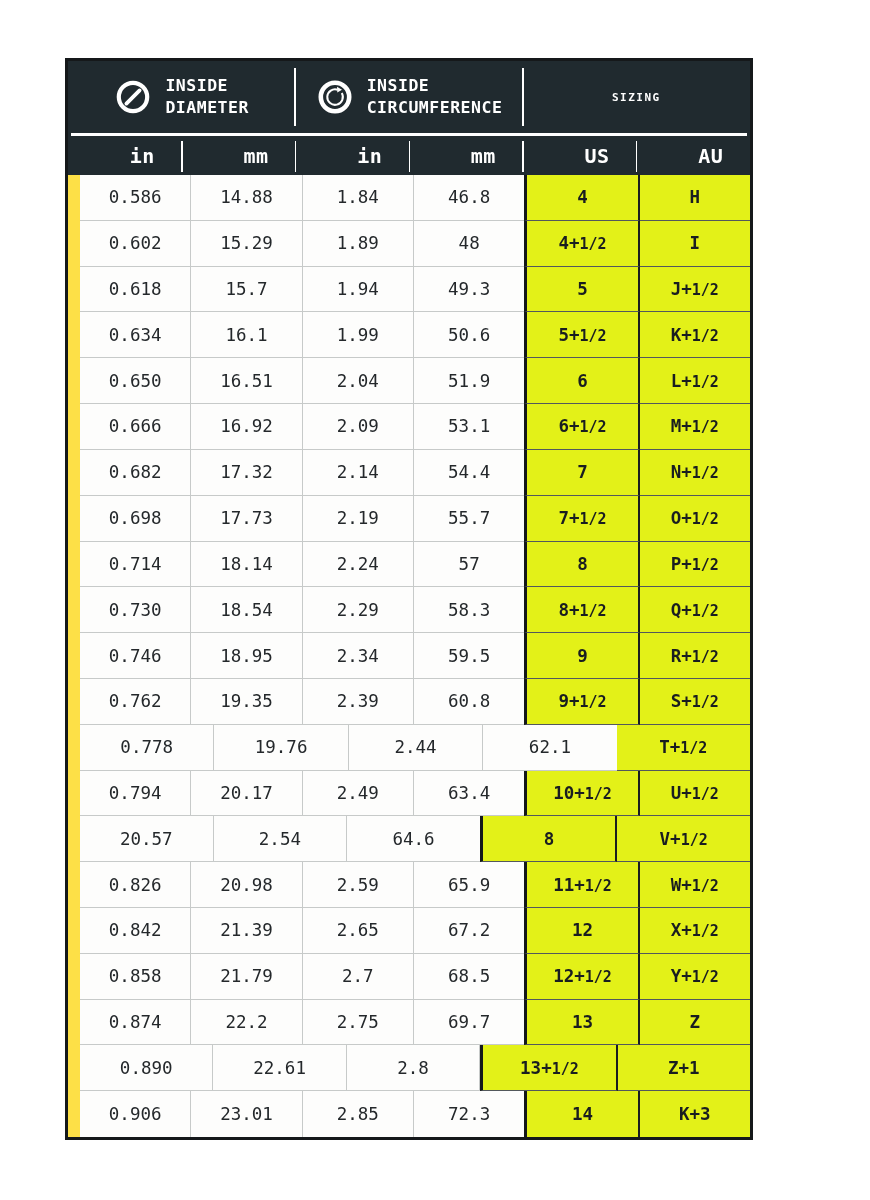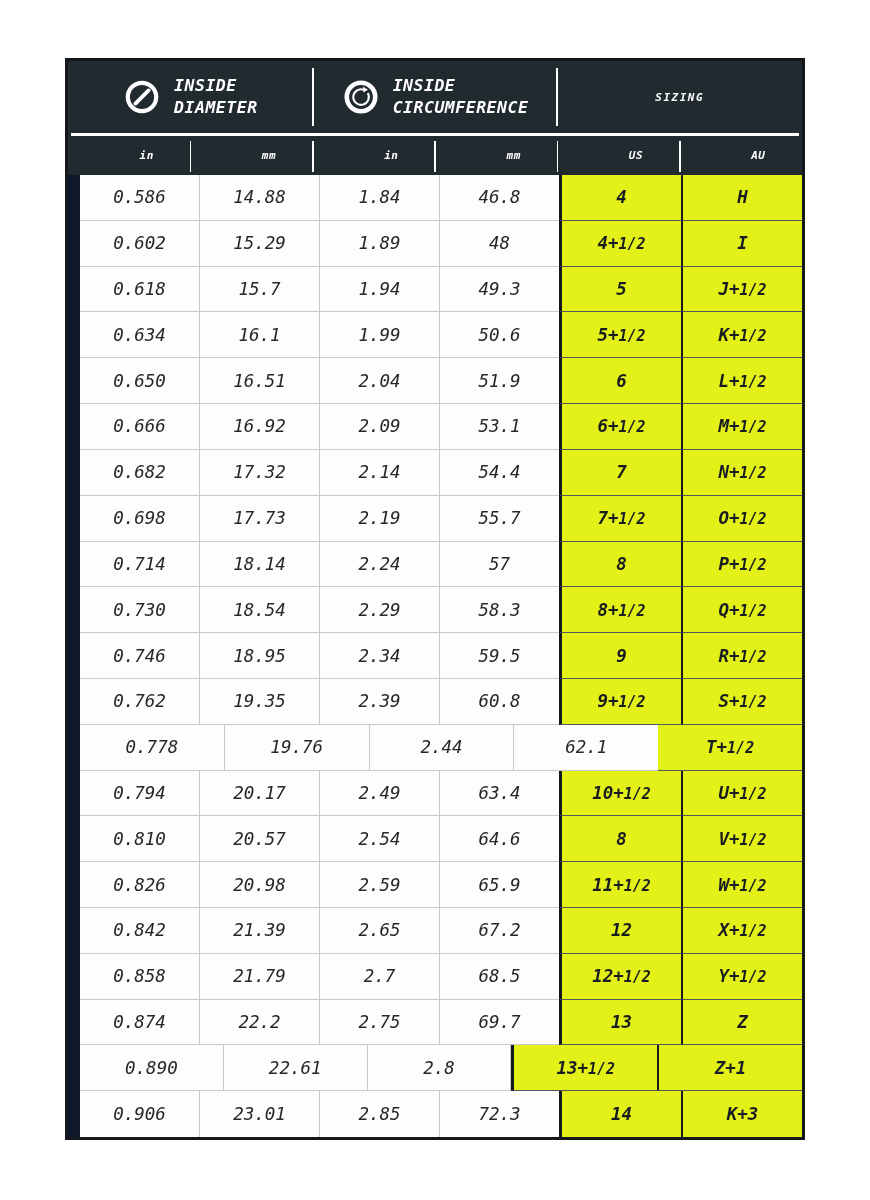--- a/index.html
+++ b/index.html
@@ -8,49 +8,48 @@
     width: 870px;
     height: 1200px;
     background: #ffffff;
     font-family: "DejaVu Sans Mono", "Liberation Mono", monospace;
     overflow: hidden;
   }
   .table {
     position: absolute;
     left: 65px;
     top: 58px;
-    width: 740px;
+    width: 688px;
     height: 1082px;
     box-sizing: border-box;
     border: 3px solid #15181a;
     display: flex;
     flex-direction: column;
-    background: #0f172a;
-    font-style: italic;
+    background: #fde047;
   }
   .header { background: #202a2f; color: #ffffff; flex: 0 0 auto; }
   .header-main { height: 72px; display: flex; }
   .hgroup {
     flex: 1; position: relative;
     display: flex; align-items: center; justify-content: center;
     gap: 13px;
   }
   .hgroup:not(:last-child)::after {
     content: ""; position: absolute; right: -1px; top: 7px; bottom: 7px;
     width: 2px; background: #ffffff;
   }
   .hicon { display: inline-flex; align-items: center; }
   .hlabel { display: flex; flex-direction: column; font-weight: bold; font-size: 16.5px; line-height: 1.32; letter-spacing: 0.5px; }
   .hlabel-single { font-weight: bold; font-size: 11px; letter-spacing: 1.5px; }
   .hdivider { height: 3px; background: #ffffff; margin: 0 3px; }
   .header-sub { height: 39px; display: flex; }
   .sub-cell {
     flex: 1; position: relative;
     display: flex; align-items: center; justify-content: center;
-    font-weight: bold; font-size: 11px; letter-spacing: 0.5px; margin-left: 35px;
+    font-weight: bold; font-size: 20px; letter-spacing: 0.5px; margin-left: 35px;
   }
   .sub-cell:not(:last-child)::after {
     content: ""; position: absolute; right: -1px; top: 5px; bottom: 3px;
     width: 1.5px; background: #ffffff;
   }
   .tbody { flex: 1 1 auto; display: flex; flex-direction: column; margin-left: 12px; }
   .row { flex: 1; display: flex; }
   .cell {
     flex: 1; box-sizing: border-box;
     display: flex; align-items: center; justify-content: center;
@@ -476,23 +475,20 @@
     </div>
     <div class="cell au">
       <span class="val">
               <span>U+</span>
               <span class="frac">1/2</span>
             </span>
     </div>
   </div>
         <div class="row">
     <div class="cell">
-            <span class="val">0.810</span>
-          </div>
-    <div class="cell">
             <span class="val">20.57</span>
           </div>
     <div class="cell">
             <span class="val">2.54</span>
           </div>
     <div class="cell c4">
             <span class="val">64.6</span>
           </div>
     <div class="cell us">
       <span class="val">

